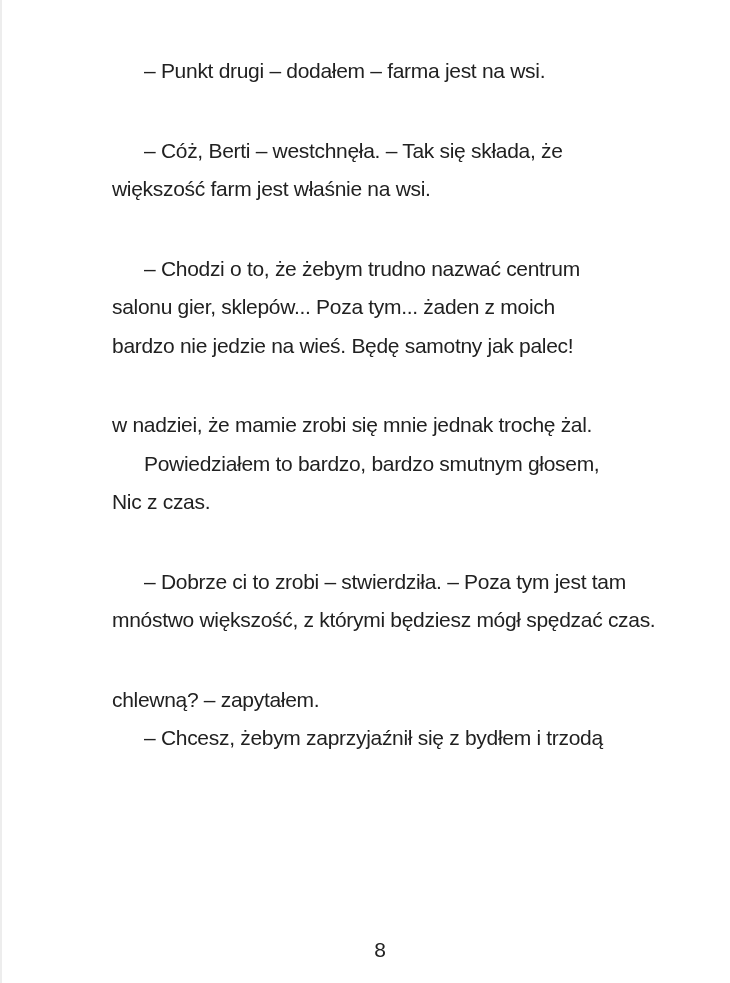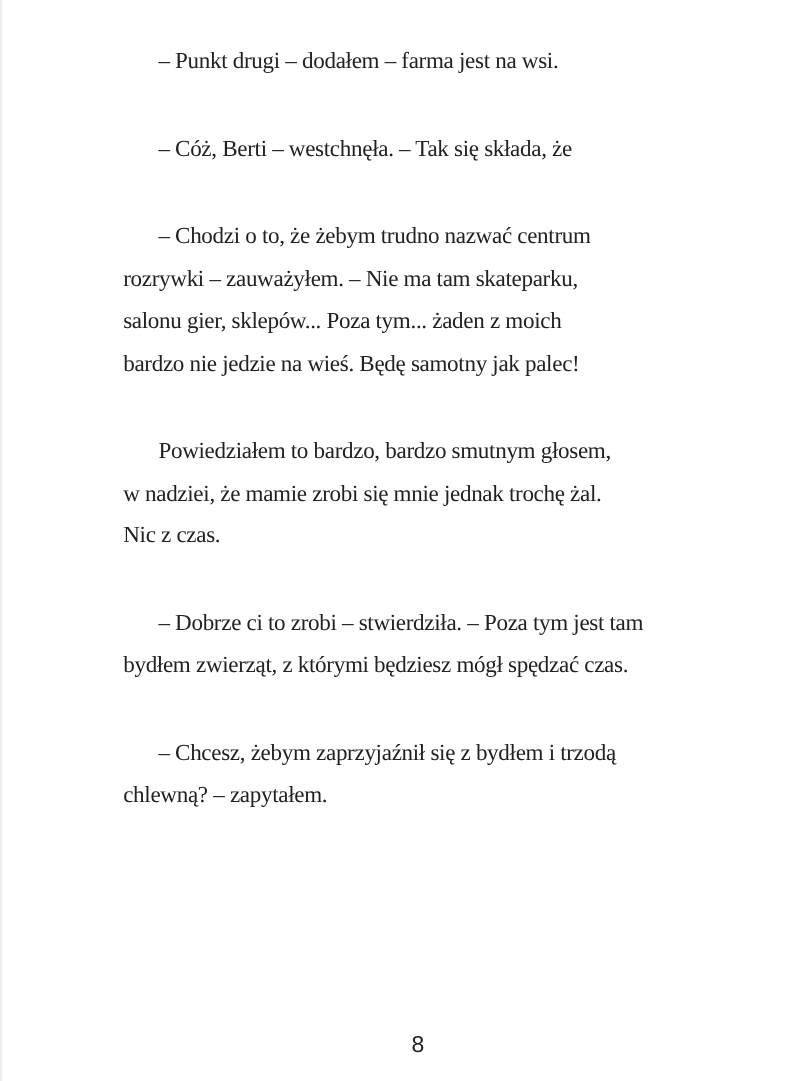--- a/index.html
+++ b/index.html
@@ -19,23 +19,22 @@
     position: absolute;
     left: 0;
     top: 0;
     bottom: 0;
     width: 2px;
     background: #ededed;
   }
   .text-block {
     position: absolute;
     left: 112px;
-    top: 36px;
+    top: 52px;
     width: 520px;
-    font-family: Liberation Serif, serif;
   }
   .para {
     margin: 0 0 41px 0;
     padding: 0;
   }
   .line {
     white-space: nowrap;
     font-size: 21px;
     line-height: 38.5px;
     letter-spacing: -0.3px;
@@ -63,43 +62,43 @@
   <div class="scan-edge"></div>
 
   <div class="text-block">
 
     <div class="para">
       <div class="line indent">– Punkt drugi – dodałem – farma jest na wsi.</div>
     </div>
 
     <div class="para">
       <div class="line indent">– Cóż, Berti – westchnęła. – Tak się składa, że</div>
+      <div class="line">większość farm jest właśnie na wsi.</div>
     </div>
 
     <div class="para">
       <div class="line indent">– Chodzi o to, że żebym trudno nazwać centrum</div>
-      <div class="line">rozrywki – zauważyłem. – Nie ma tam skateparku,</div>
       <div class="line">salonu gier, sklepów... Poza tym... żaden z moich</div>
       <div class="line">bardzo nie jedzie na wieś. Będę samotny jak palec!</div>
     </div>
 
     <div class="para">
+      <div class="line">w nadziei, że mamie zrobi się mnie jednak trochę żal.</div>
       <div class="line indent">Powiedziałem to bardzo, bardzo smutnym głosem,</div>
-      <div class="line">w nadziei, że mamie zrobi się mnie jednak trochę żal.</div>
       <div class="line">Nic z czas.</div>
     </div>
 
     <div class="para">
       <div class="line indent">– Dobrze ci to zrobi – stwierdziła. – Poza tym jest tam</div>
-      <div class="line">bydłem zwierząt, z którymi będziesz mógł spędzać czas.</div>
+      <div class="line">mnóstwo większość, z którymi będziesz mógł spędzać czas.</div>
     </div>
 
     <div class="para">
+      <div class="line">chlewną? – zapytałem.</div>
       <div class="line indent">– Chcesz, żebym zaprzyjaźnił się z bydłem i trzodą</div>
-      <div class="line">chlewną? – zapytałem.</div>
     </div>
 
 
   </div>
 
   <div class="page-number">8</div>
 
 </div>
 
 </body></html>

